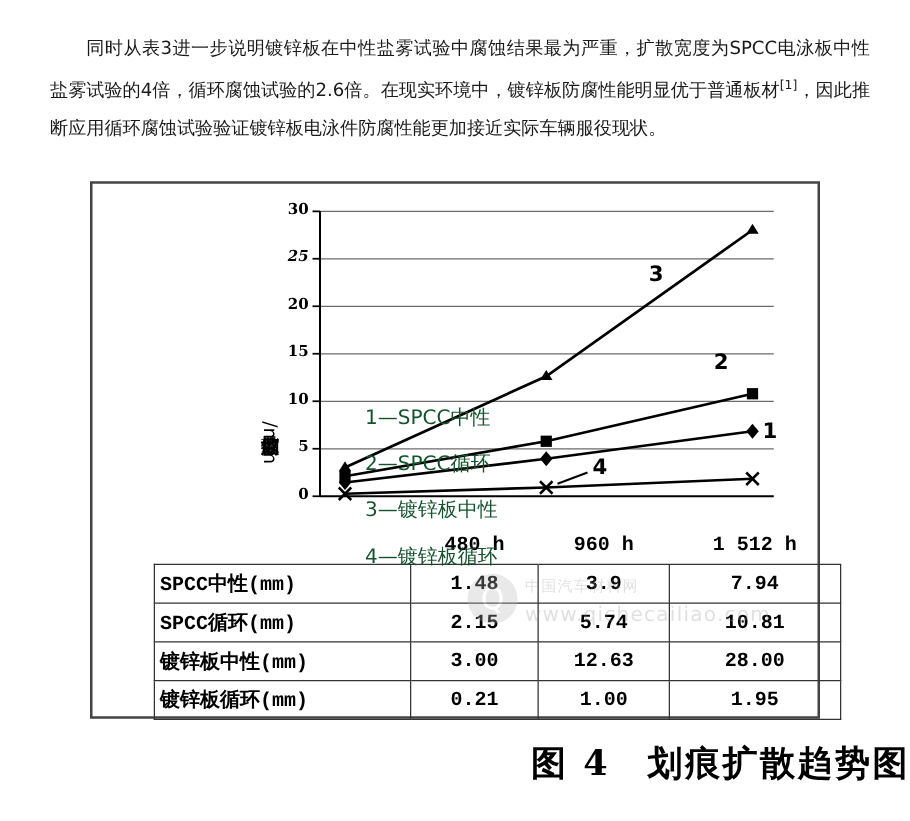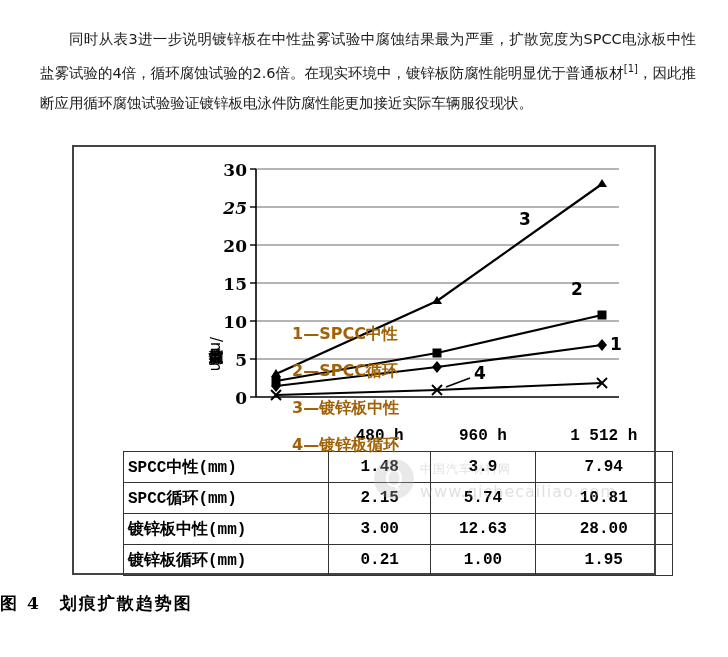--- a/index.html
+++ b/index.html
@@ -62,22 +62,22 @@
     transform: none;
     white-space: nowrap;
   }
   .legend {
     position: absolute;
     left: 218px;
     top: 168px;
     font-size: 16px;
     line-height: 37px;
     font-family: "DejaVu Sans", sans-serif;
-    font-weight: 700;
-    color: #a16207;
+    font-weight: 400;
+    color: #14532d;
     z-index: 6;
   }
   .legend div { white-space: nowrap; }
   .watermark {
     position: absolute;
     left: 300px;
     top: 310px;
     width: 210px;
     height: 46px;
     opacity: 0.30;
@@ -139,29 +139,29 @@
   }
   table.datatable td.rowlabel {
     width: 196px;
     text-align: left;
   }
   .caption {
     position: absolute;
     left: 0;
     top: 592px;
     width: 728px;
-    text-align: left;
-    font-size: 17px;
+    text-align: right;
+    font-size: 28px;
     font-weight: bold;
     font-family: "DejaVu Serif", serif;
     letter-spacing: 2px;
   }
   .axis-tick-label {
     position: absolute;
-    font-size: 17px;
+    font-size: 12px;
     font-family: "DejaVu Serif", serif;
     font-weight: bold;
     text-align: right;
   }
 </style>
 </head>
 <body>
 
 <div class="paragraph"><span>同时从表3进一步说明镀锌板在中性盐雾试验中腐蚀结果最为严重，扩散宽度为SPCC电泳板中性盐雾试验的4倍，循环腐蚀试验的2.6倍。在现实环境中，镀锌板防腐性能明显优于普通板材</span><span class="sup">[1]</span><span>，因此推断应用循环腐蚀试验验证镀锌板电泳件防腐性能更加接近实际车辆服役现状。</span></div>
 

